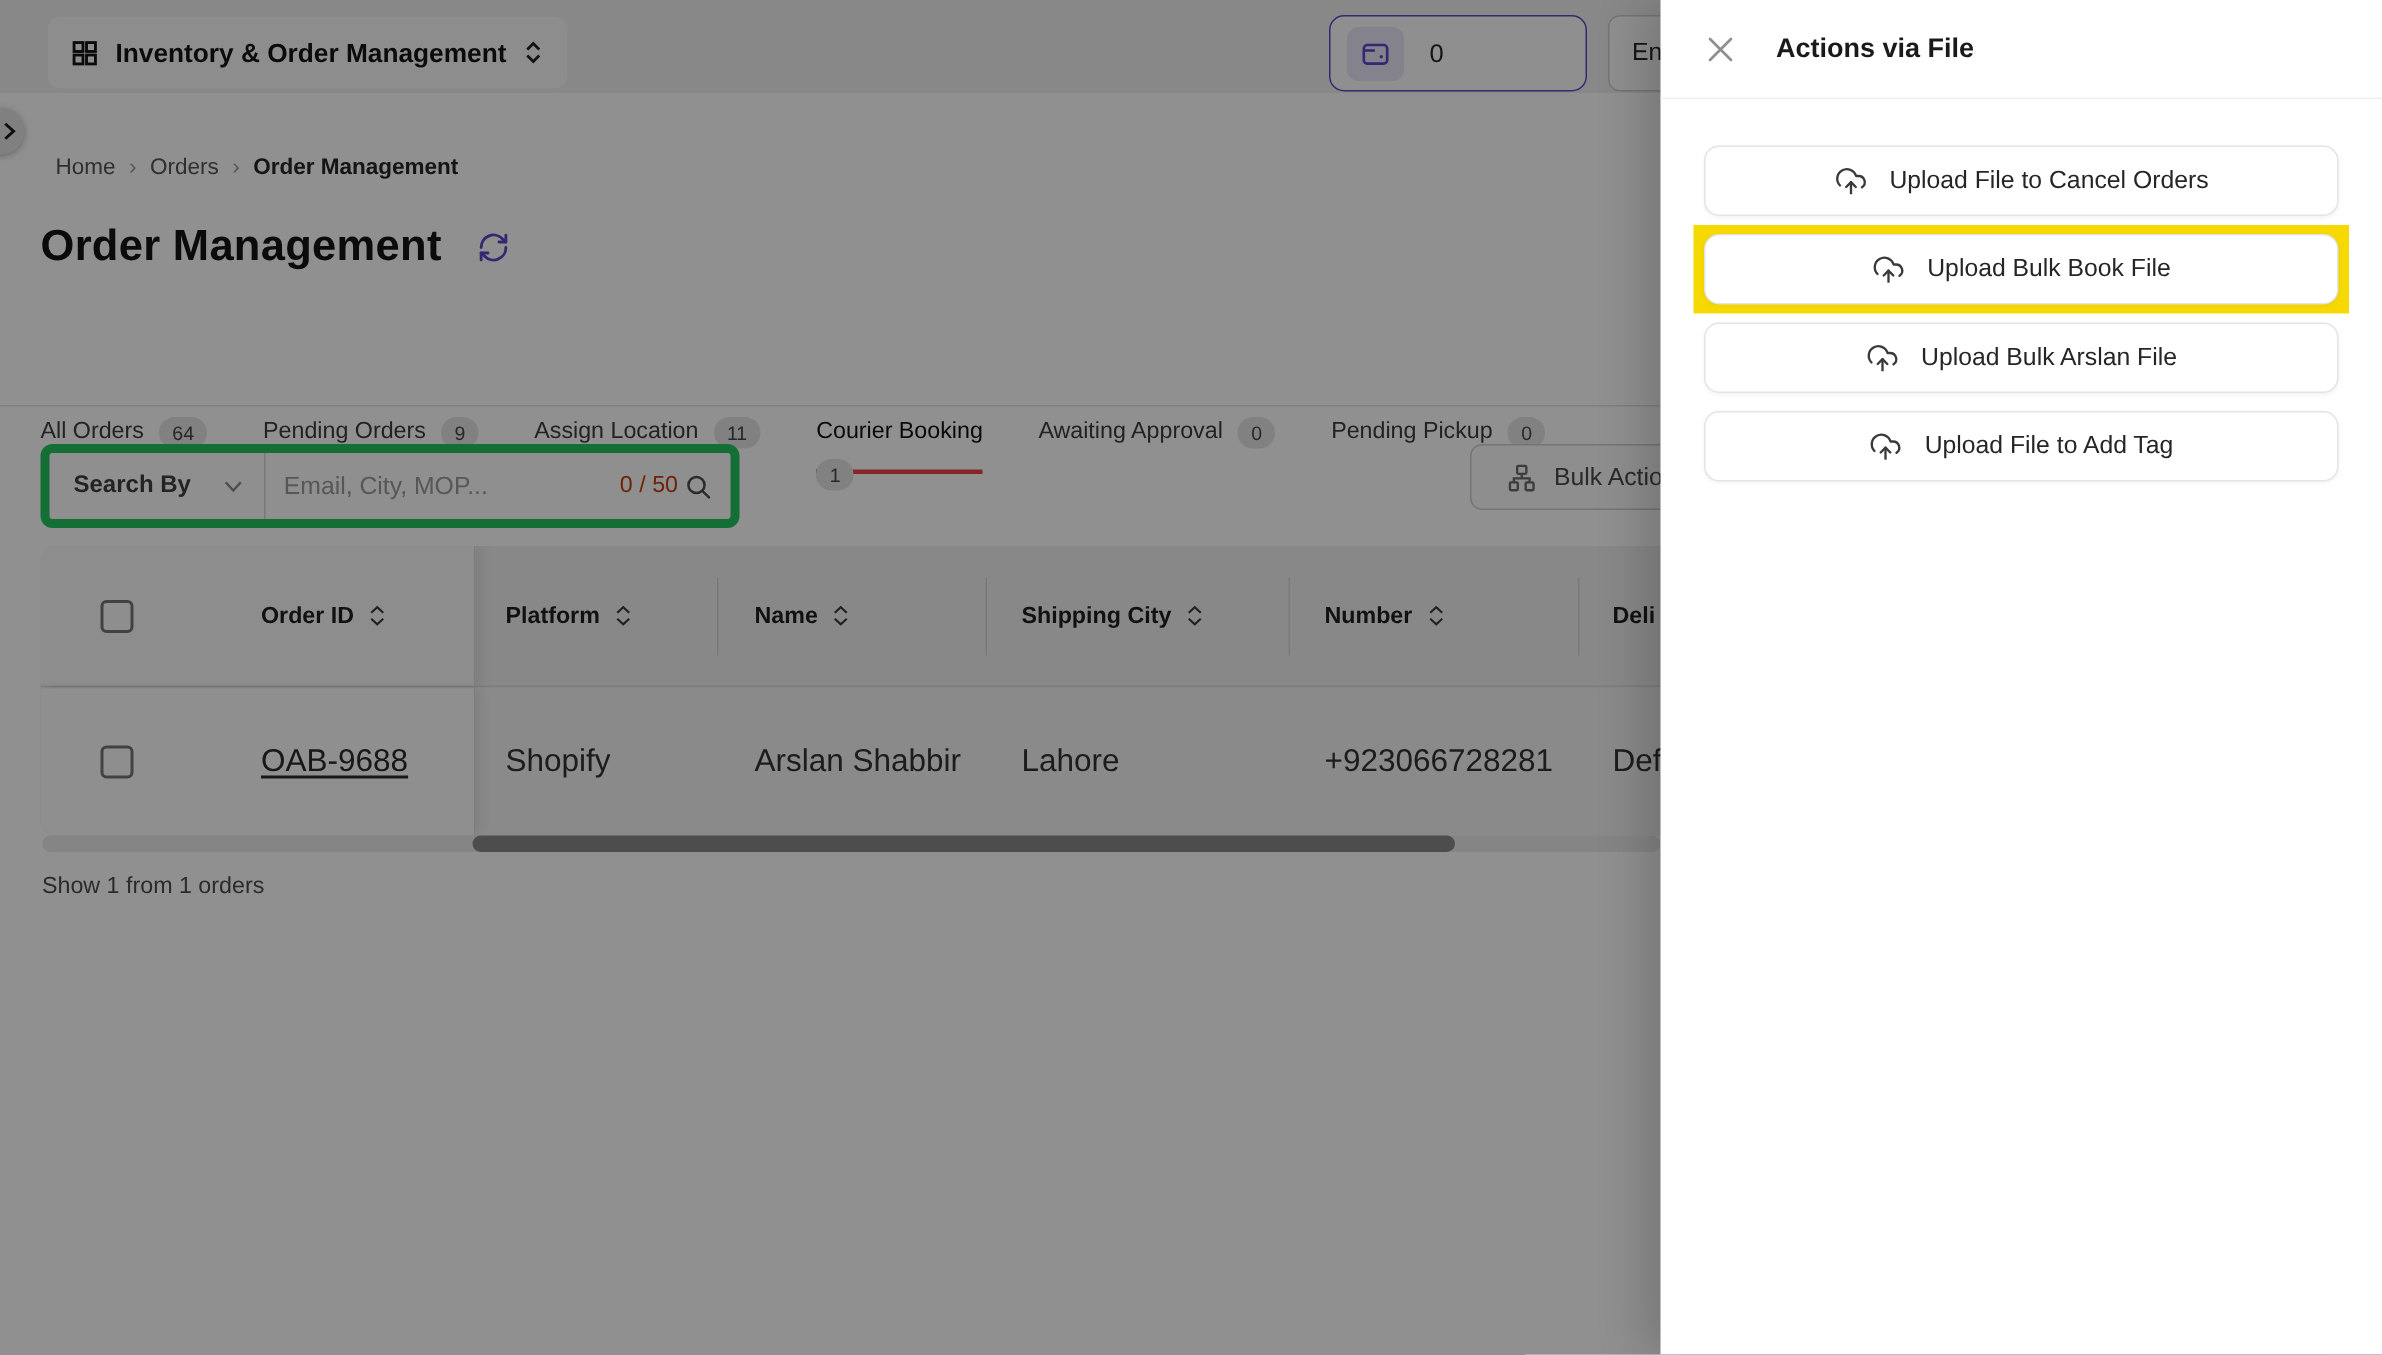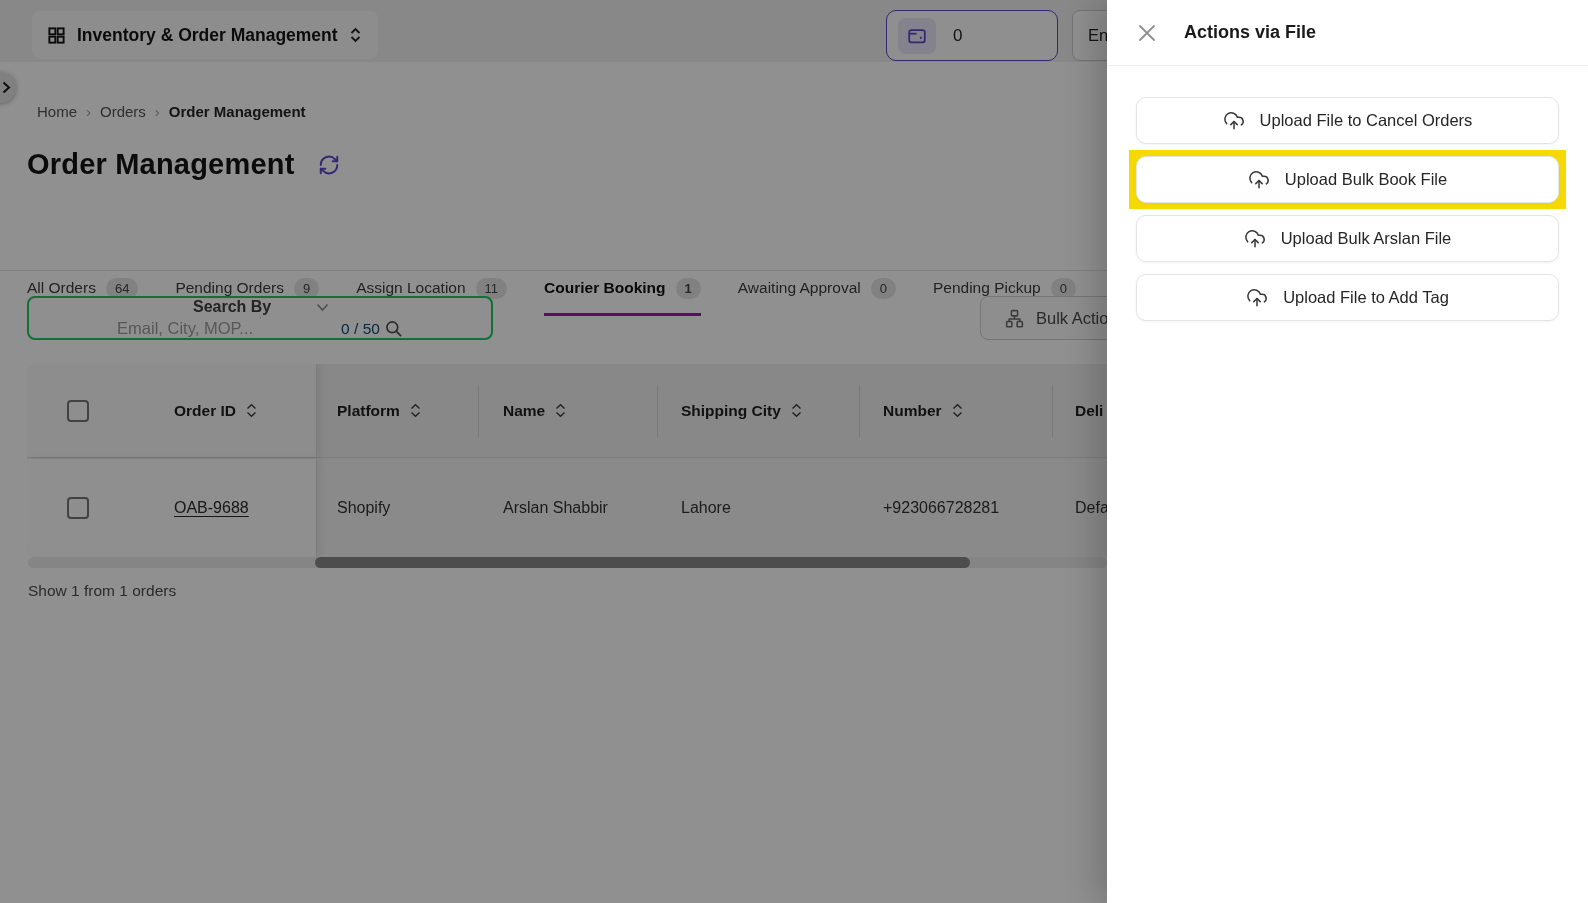--- a/index.html
+++ b/index.html
@@ -46,55 +46,55 @@
 
   .title-row { position:absolute; left:27px; top:148px; display:flex; align-items:center; gap:23px; }
   .page-title { font-size:29px; font-weight:700; color:#141414; letter-spacing:.2px; }
 
   .tabs { position:absolute; left:27px; top:231px; display:flex; gap:37px; height:40px; }
   .tabs-divider { position:absolute; left:0; top:270px; width:1107px; height:1px; background:#e2e2e2; }
   .tab { display:flex; align-items:flex-start; gap:10px; font-size:15.5px; color:#3d3d3d;
     padding-top:3px; height:40px; cursor:pointer;margin-top:45px; }
   .tab .badge { background:#e5e5e7; border-radius:11px; padding:2px 9px; font-size:13px;
     color:#444; line-height:17px; margin-top:-1px; }
-  .tab.active { font-weight:700; color:#111; border-bottom:3px solid #a21caf; }
+  .tab.active { font-weight:400; color:#111; border-bottom:3px solid #ef4444;flex-direction:column; }
 
   .search-group {
-    position:absolute; left:27px; top:296px; width:466px; height:44px; background:#fdfdfd;
-    border:2px solid #22c55e; border-radius:8px; display:flex; align-items:center;flex-direction:column;
+    position:absolute; left:27px; top:296px; width:466px; height:56px; background:#fdfdfd;
+    border:6px solid #22c55e; border-radius:8px; display:flex; align-items:center;
   }
   .search-by { width:166px; height:100%; display:flex; align-items:center;
     padding:0 14px 0 16px; justify-content:space-between; cursor:pointer; }
   .search-by-label { font-size:16px; font-weight:600; color:#3f3f3f; }
   .search-divider { width:1px; height:44px; background:#d6d6d6; }
   .search-input-wrap { flex:1; display:flex; align-items:center; padding:0 12px; gap:4px; }
   .search-input { flex:1; border:none; outline:none; background:transparent;
     font-size:16.5px; color:#333; font-family:inherit; min-width:0; }
   .search-input::placeholder { color:#9b9b9b; }
-  .char-counter { font-size:15.5px; color:#0c4a6e; white-space:nowrap; }
+  .char-counter { font-size:15.5px; color:#c2410c; white-space:nowrap; }
 
   .bulk-btn {
     position:absolute; left:980px; top:296px; width:215px; height:44px;
     border:1px solid #d0d0d0; border-radius:8px; background:#fbfbfb;
     display:flex; align-items:center; gap:11px; padding-left:23px;
     font-size:16.5px; color:#4a4a4a;
   }
 
   
   .table { position:absolute; left:27px; top:364px; width:1160px; height:193px;
     background:#f1f1f2; border-radius:10px; overflow:hidden; }
   .thead { position:absolute; top:0; left:0; width:100%; height:94px; border-bottom:1px solid #dedede; }
   .trow  { position:absolute; top:95px; left:0; width:100%; height:98px; background:#f5f5f6; }
   .sticky { position:absolute; left:0; top:0; width:290px; height:100%;
     border-right:1px solid #dcdcdc; box-shadow:4px 0 8px rgba(0,0,0,.07); }
   .thead .sticky { background:#fafafa; }
   .trow  .sticky { background:#fdfdfd; }
   .cell { position:absolute; top:0; height:100%; display:flex; align-items:center; gap:9px; }
   .hlabel { font-size:15.5px; font-weight:600; color:#1f1f1f; white-space:nowrap; }
-  .cval { font-size:16px; color:#333; white-space:nowrap; }
+  .cval { font-size:21px; color:#333; white-space:nowrap; }
   .order-link { text-decoration:underline; text-underline-offset:3px; color:#2b2b2b; cursor:pointer; }
   .checkbox { width:22px; height:22px; border:2px solid #767676; border-radius:4px;
     background:#fcfcfc; cursor:pointer; }
   .col-sep { position:absolute; top:21px; width:1px; height:52px; background:#d7d7d7; }
 
   .h-scrollbar { position:absolute; left:28px; top:557px; width:1079px; height:11px;
     background:#ececec; border-radius:6px; }
   .h-thumb { position:absolute; left:287px; top:0; width:655px; height:11px;
     background:#898989; border-radius:6px; cursor:grab; }
 

